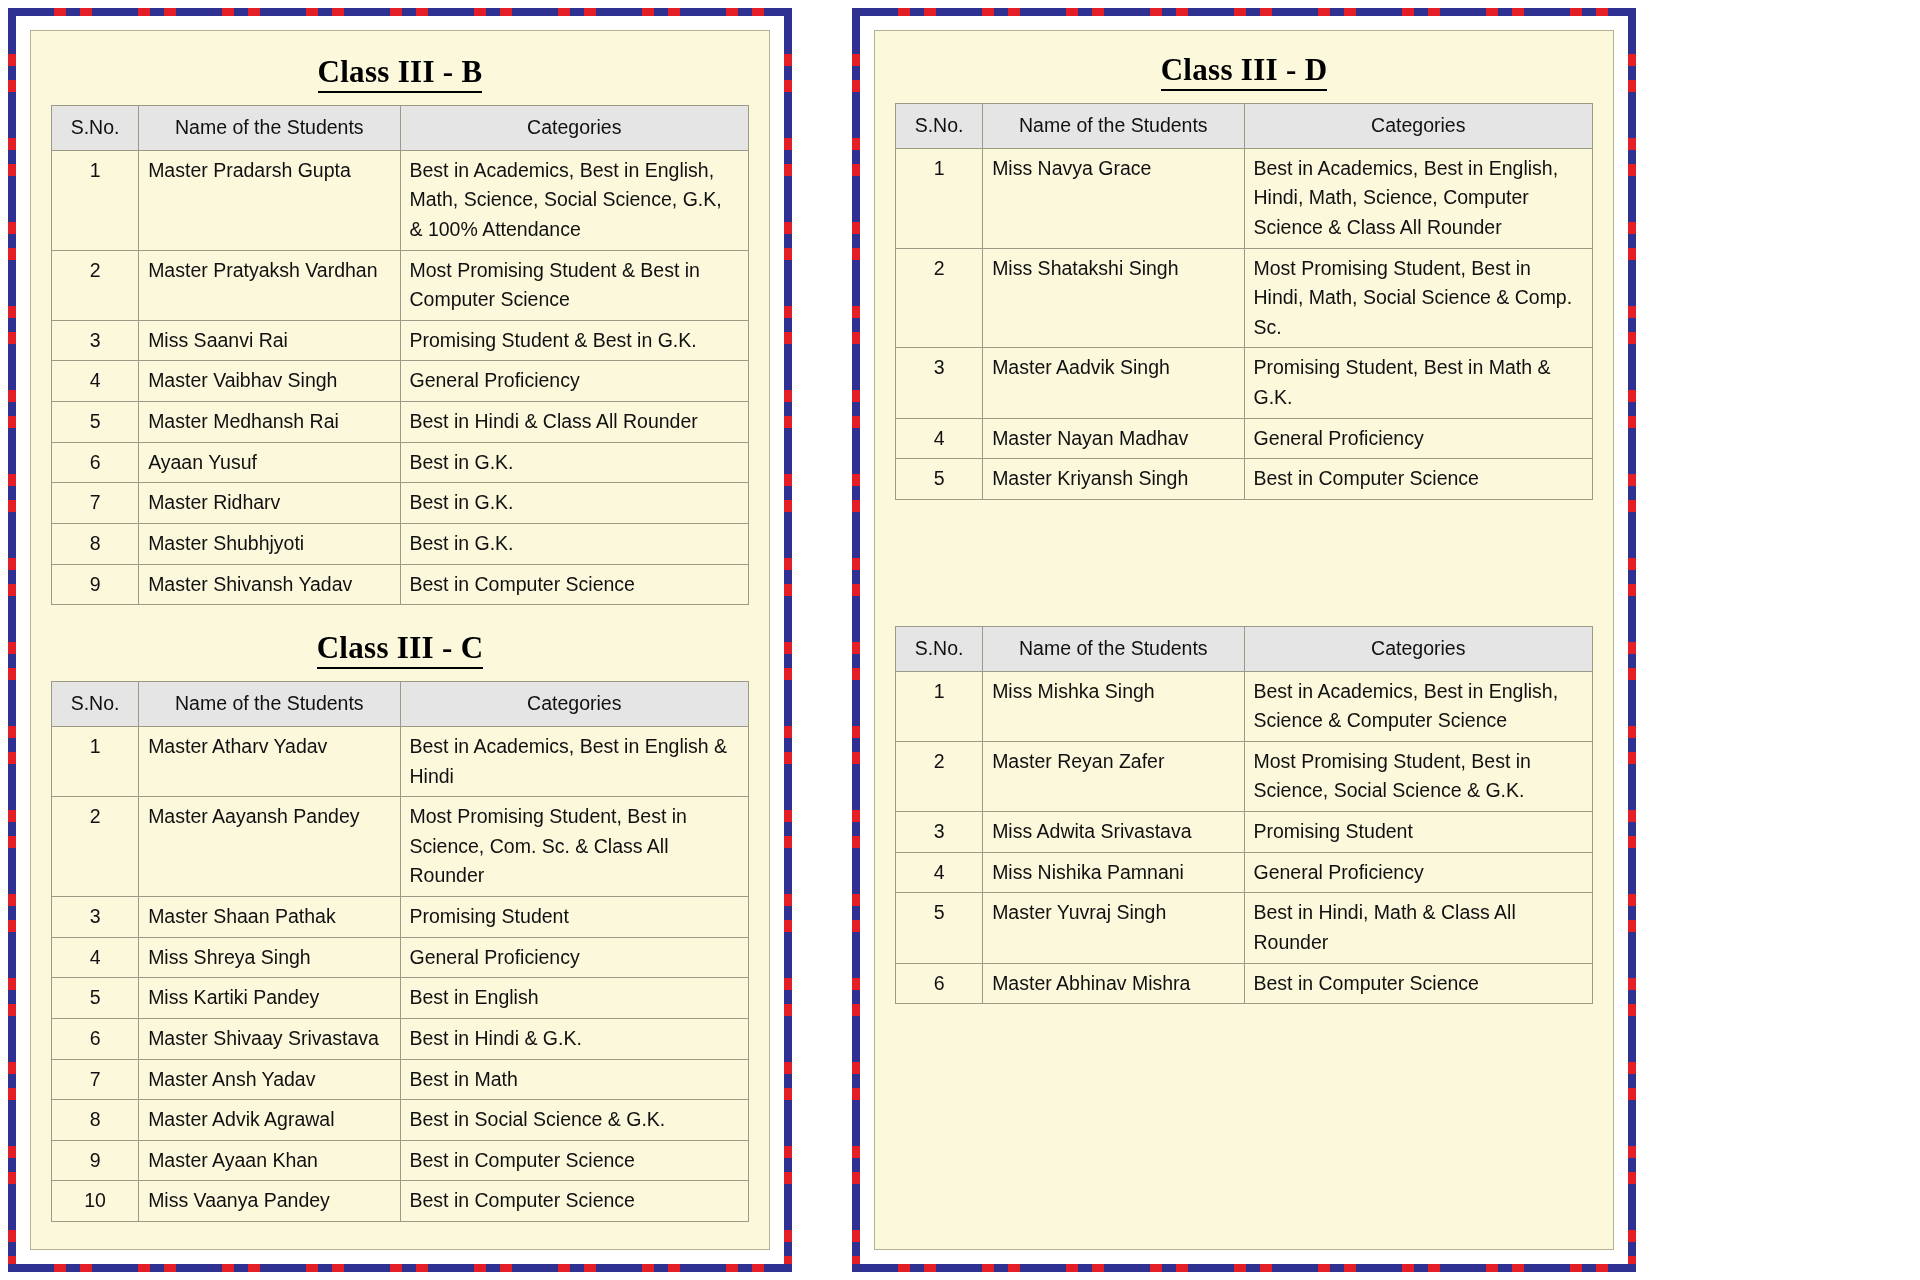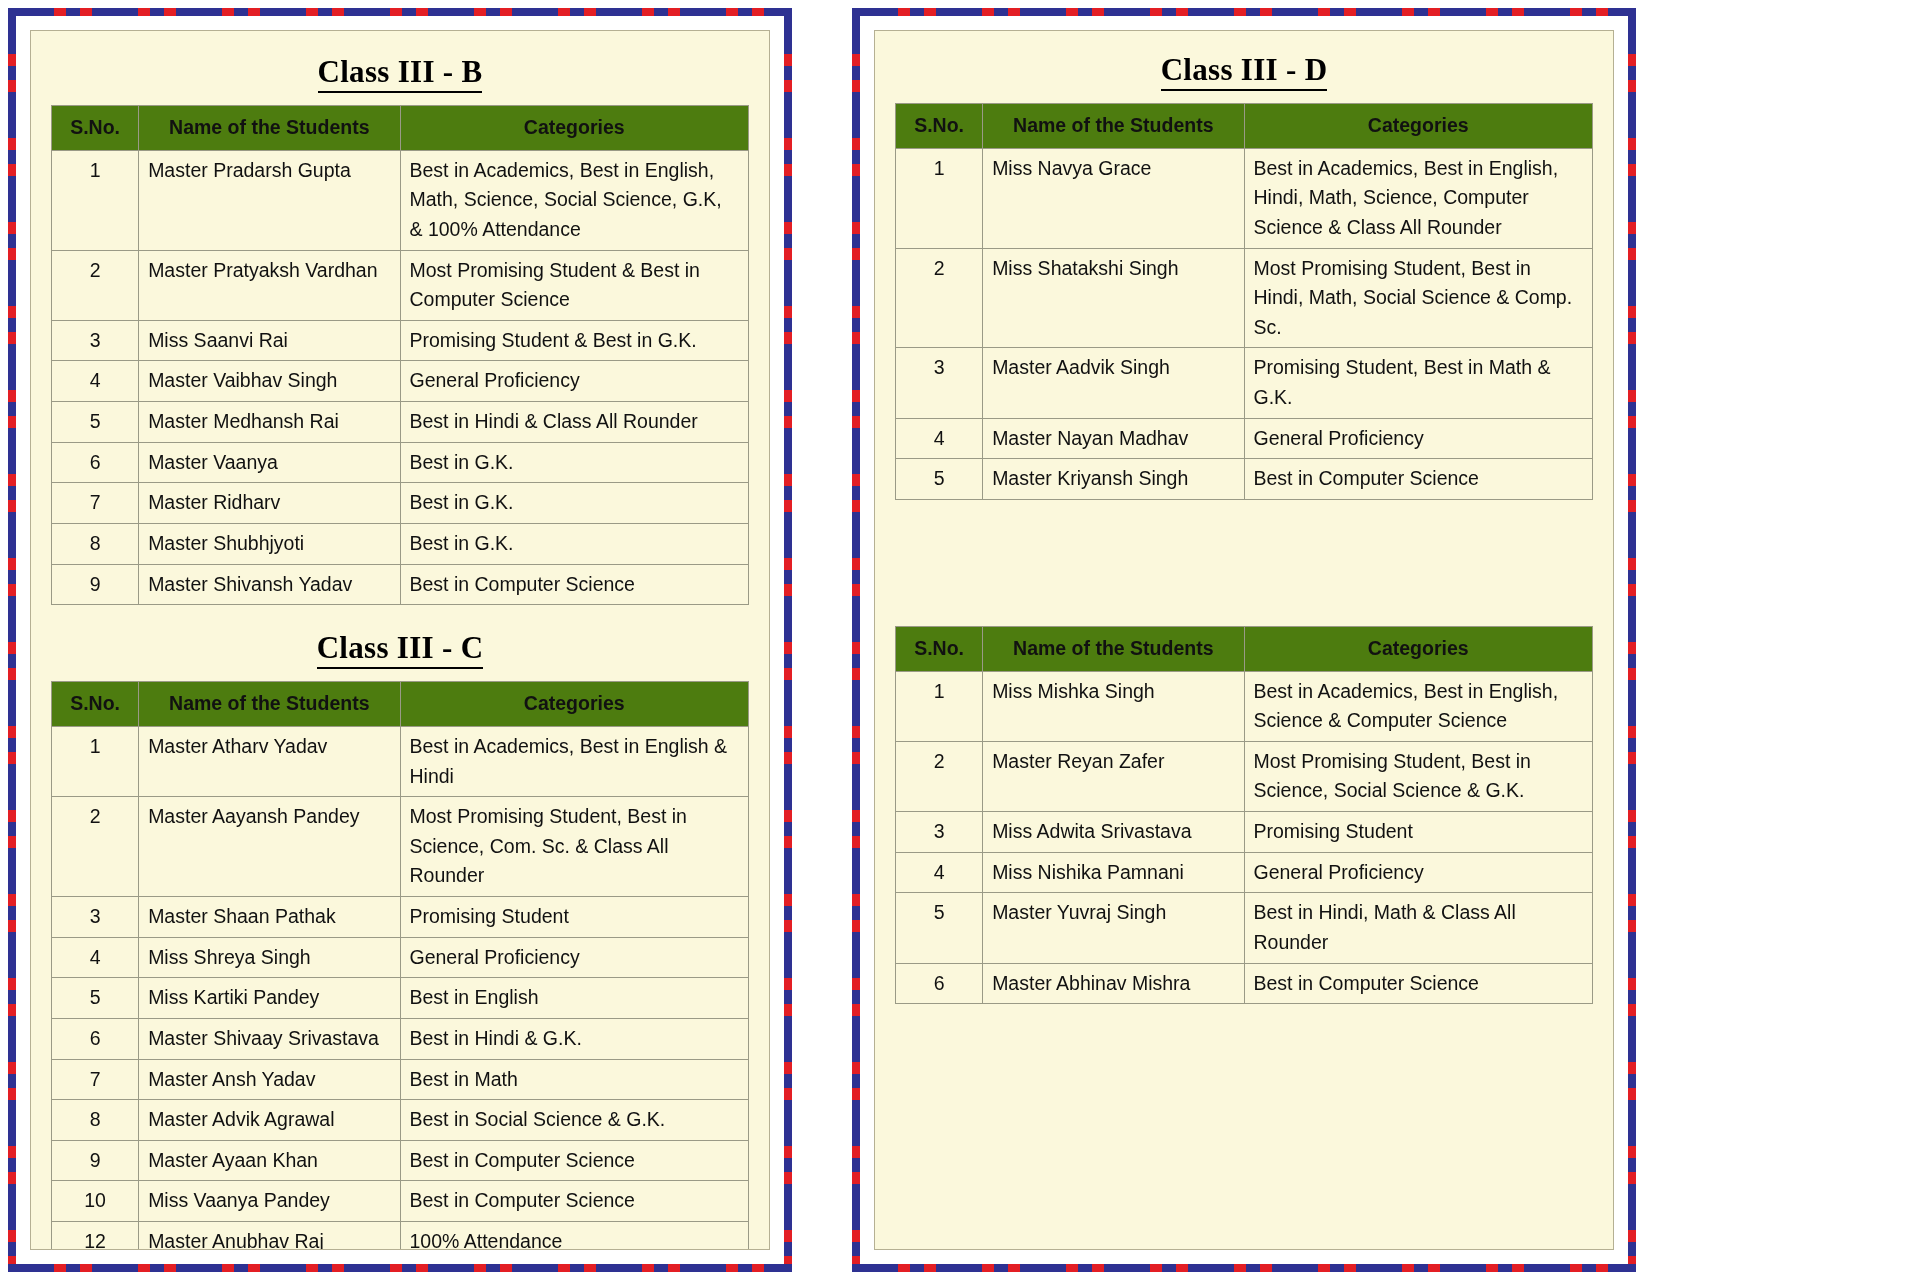--- a/index.html
+++ b/index.html
@@ -86,23 +86,23 @@
   }
   table.award th, table.award td{
     border:1px solid #9a9a86;
     padding:5px 9px;
     font-size:19.5px;
     color:#111;
     vertical-align:top;
     line-height:1.52;
   }
   table.award th{
-    background:#4d7c0f;
+    background:#e5e5e5;
     text-align:center;
-    font-weight:bold;
+    font-weight:normal;
     font-size:19.5px;
     padding:7px 6px;
     vertical-align:middle;
   }
   td.sno{text-align:center;}
   .c-sno{width:12.5%;}
   .c-name{width:37.5%;}
   .c-cat{width:50%;}
   .gap-xl{height:126px;}
 </style>
@@ -162,21 +162,21 @@
               <td>Master Vaibhav Singh</td>
               <td>General Proficiency</td>
             </tr>
           <tr>
               <td class="sno">5</td>
               <td>Master Medhansh Rai</td>
               <td>Best in Hindi &amp; Class All Rounder</td>
             </tr>
           <tr>
               <td class="sno">6</td>
-              <td>Master Vaanya</td>
+              <td>Ayaan Yusuf</td>
               <td>Best in G.K.</td>
             </tr>
           <tr>
               <td class="sno">7</td>
               <td>Master Ridharv</td>
               <td>Best in G.K.</td>
             </tr>
           <tr>
               <td class="sno">8</td>
               <td>Master Shubhjyoti</td>
@@ -249,25 +249,20 @@
             </tr>
           <tr>
               <td class="sno">9</td>
               <td>Master Ayaan Khan</td>
               <td>Best in Computer Science</td>
             </tr>
           <tr>
               <td class="sno">10</td>
               <td>Miss Vaanya Pandey</td>
               <td>Best in Computer Science</td>
-            </tr>
-          <tr>
-              <td class="sno">12</td>
-              <td>Master Anubhav Raj</td>
-              <td>100% Attendance</td>
             </tr>
         </tbody>
       </table>
 
     </div>
   </div>
 
   <div class="panel right">
     <div class="border-frame">
       <div class="bar red-h b-top"></div>

